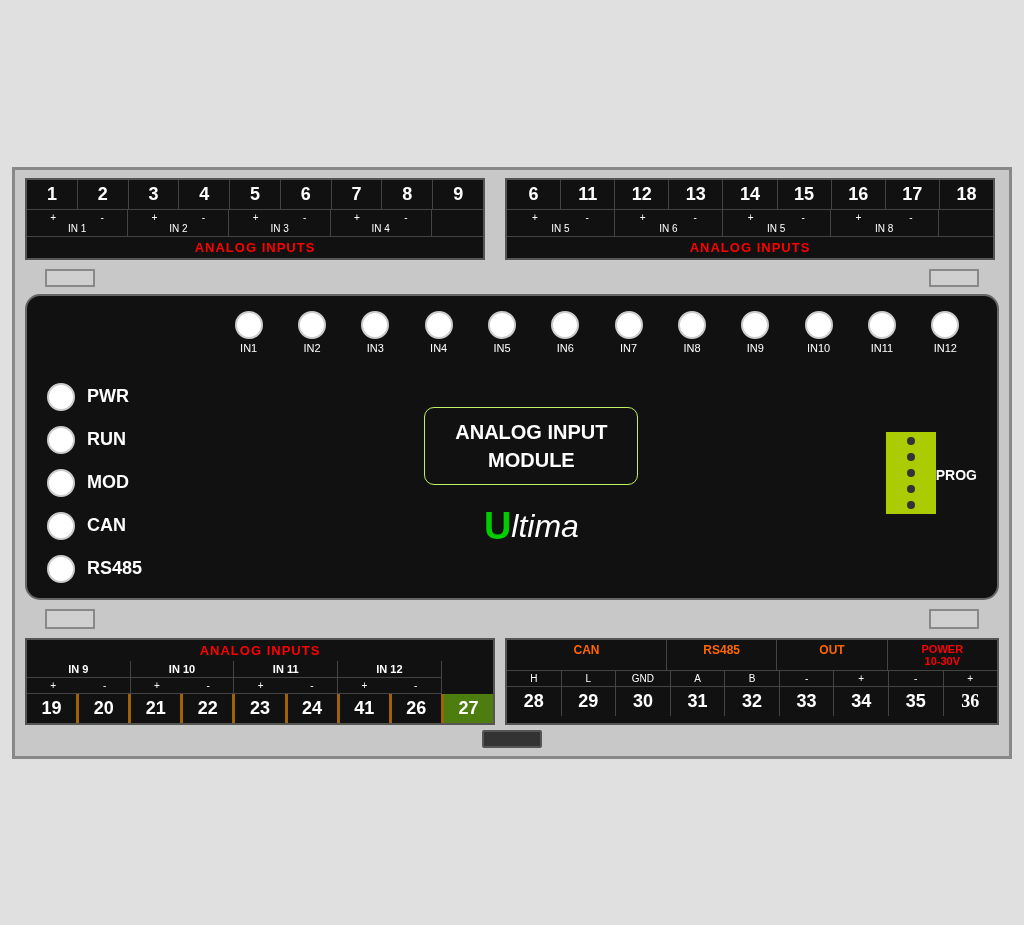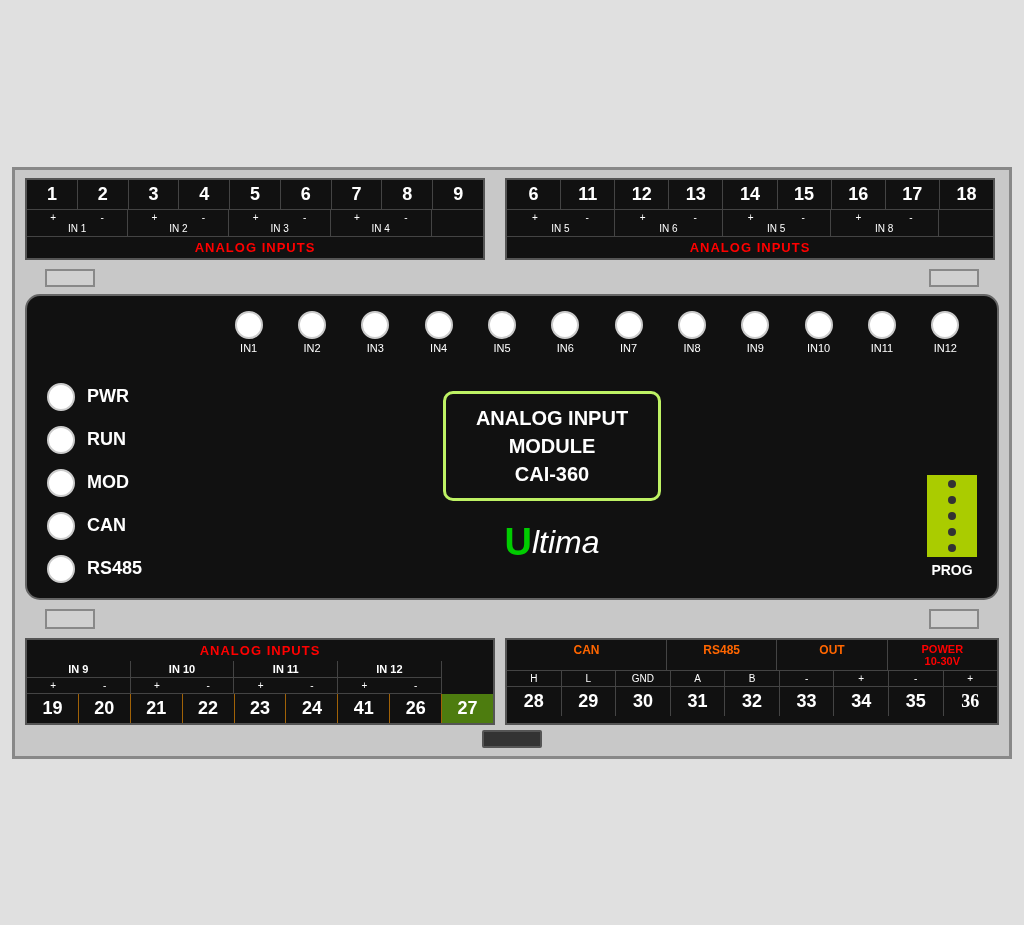--- a/index.html
+++ b/index.html
@@ -151,21 +151,21 @@
     
     .center-content {
       flex: 1;
       display: flex;
       flex-direction: column;
       align-items: center;
       justify-content: center;
       padding: 10px 0;
     }
     .module-name-box {
-      border: 3px solid #bef264;
+      border: 1px solid #bef264;
       border-radius: 10px;
       padding: 10px 30px;
       text-align: center;
       margin-bottom: 20px;
     }
     .module-name-text {
       color: white;
       font-size: 20px;
       font-weight: bold;
       line-height: 1.4;
@@ -183,21 +183,21 @@
       font-size: 38px;
       font-style: normal;
     }
     .ultima-text {
       font-style: italic;
     }
 
     
     .prog-section {
       display: flex;
-      flex-direction: column;
+      flex-direction: row;
       align-items: center;
       justify-content: flex-end;
       padding-bottom: 5px;
     }
     .prog-buttons {
       background: #aacc00;
       width: 50px;
       padding: 5px 0;
       display: flex;
       flex-direction: column;
@@ -274,21 +274,21 @@
     }
     .bottom-numbers-row {
       display: flex;
     }
     .bottom-num-cell {
       flex: 1;
       text-align: center;
       color: white;
       font-size: 18px;
       font-weight: bold;
-      border-right: 1px solid #a16207;
+      border-right: 3px solid #a16207;
       padding: 4px 2px;
     }
     .bottom-num-cell:last-child { border-right: none; }
     .bottom-num-cell.standalone {
       background: #4d7c0f;
     }
 
     
     .bottom-right-block {
       background: #111;
@@ -545,21 +545,20 @@
         <div class="side-led-item">
           <div class="side-led-circle"></div>
           <span class="side-led-label">RS485</span>
         </div>
       </div>
 
       <div class="center-content">
         <div class="module-name-box">
           <div class="module-name-text">ANALOG INPUT</div>
           <div class="module-name-text">MODULE</div>
-          <div class="module-name-text">CAI-360</div>
         </div>
         <div class="ultima-logo">
           <span class="ultima-u">U</span>
           <span class="ultima-text">ltima</span>
         </div>
       </div>
 
       <div class="prog-section">
         <div class="prog-buttons">
           <div class="prog-button-dot"></div>

